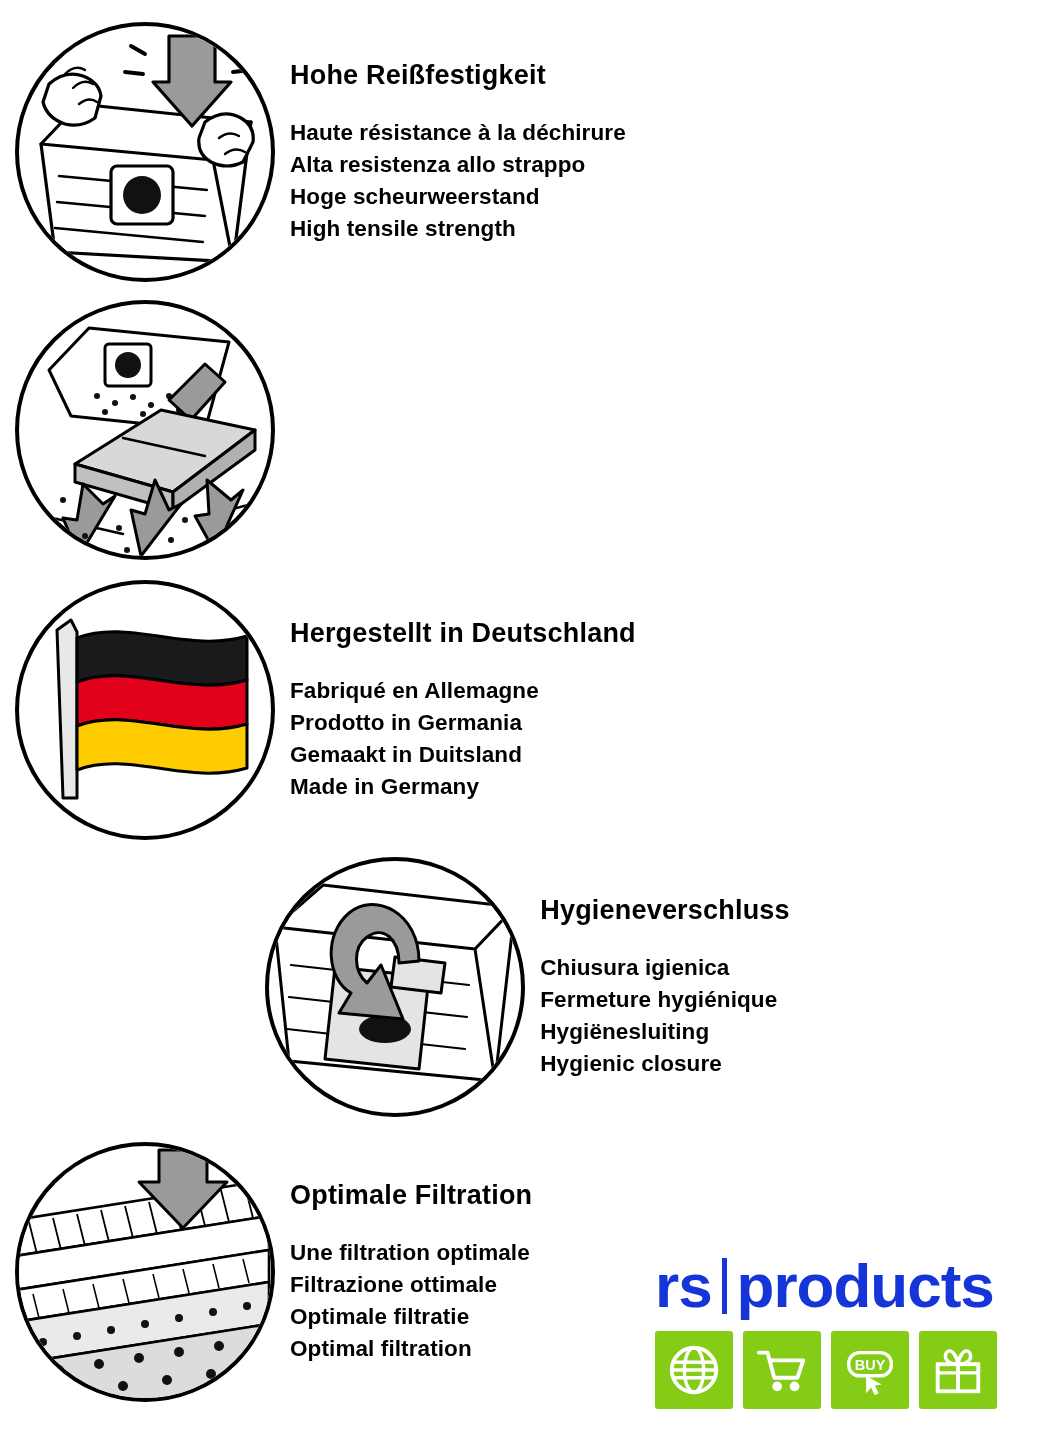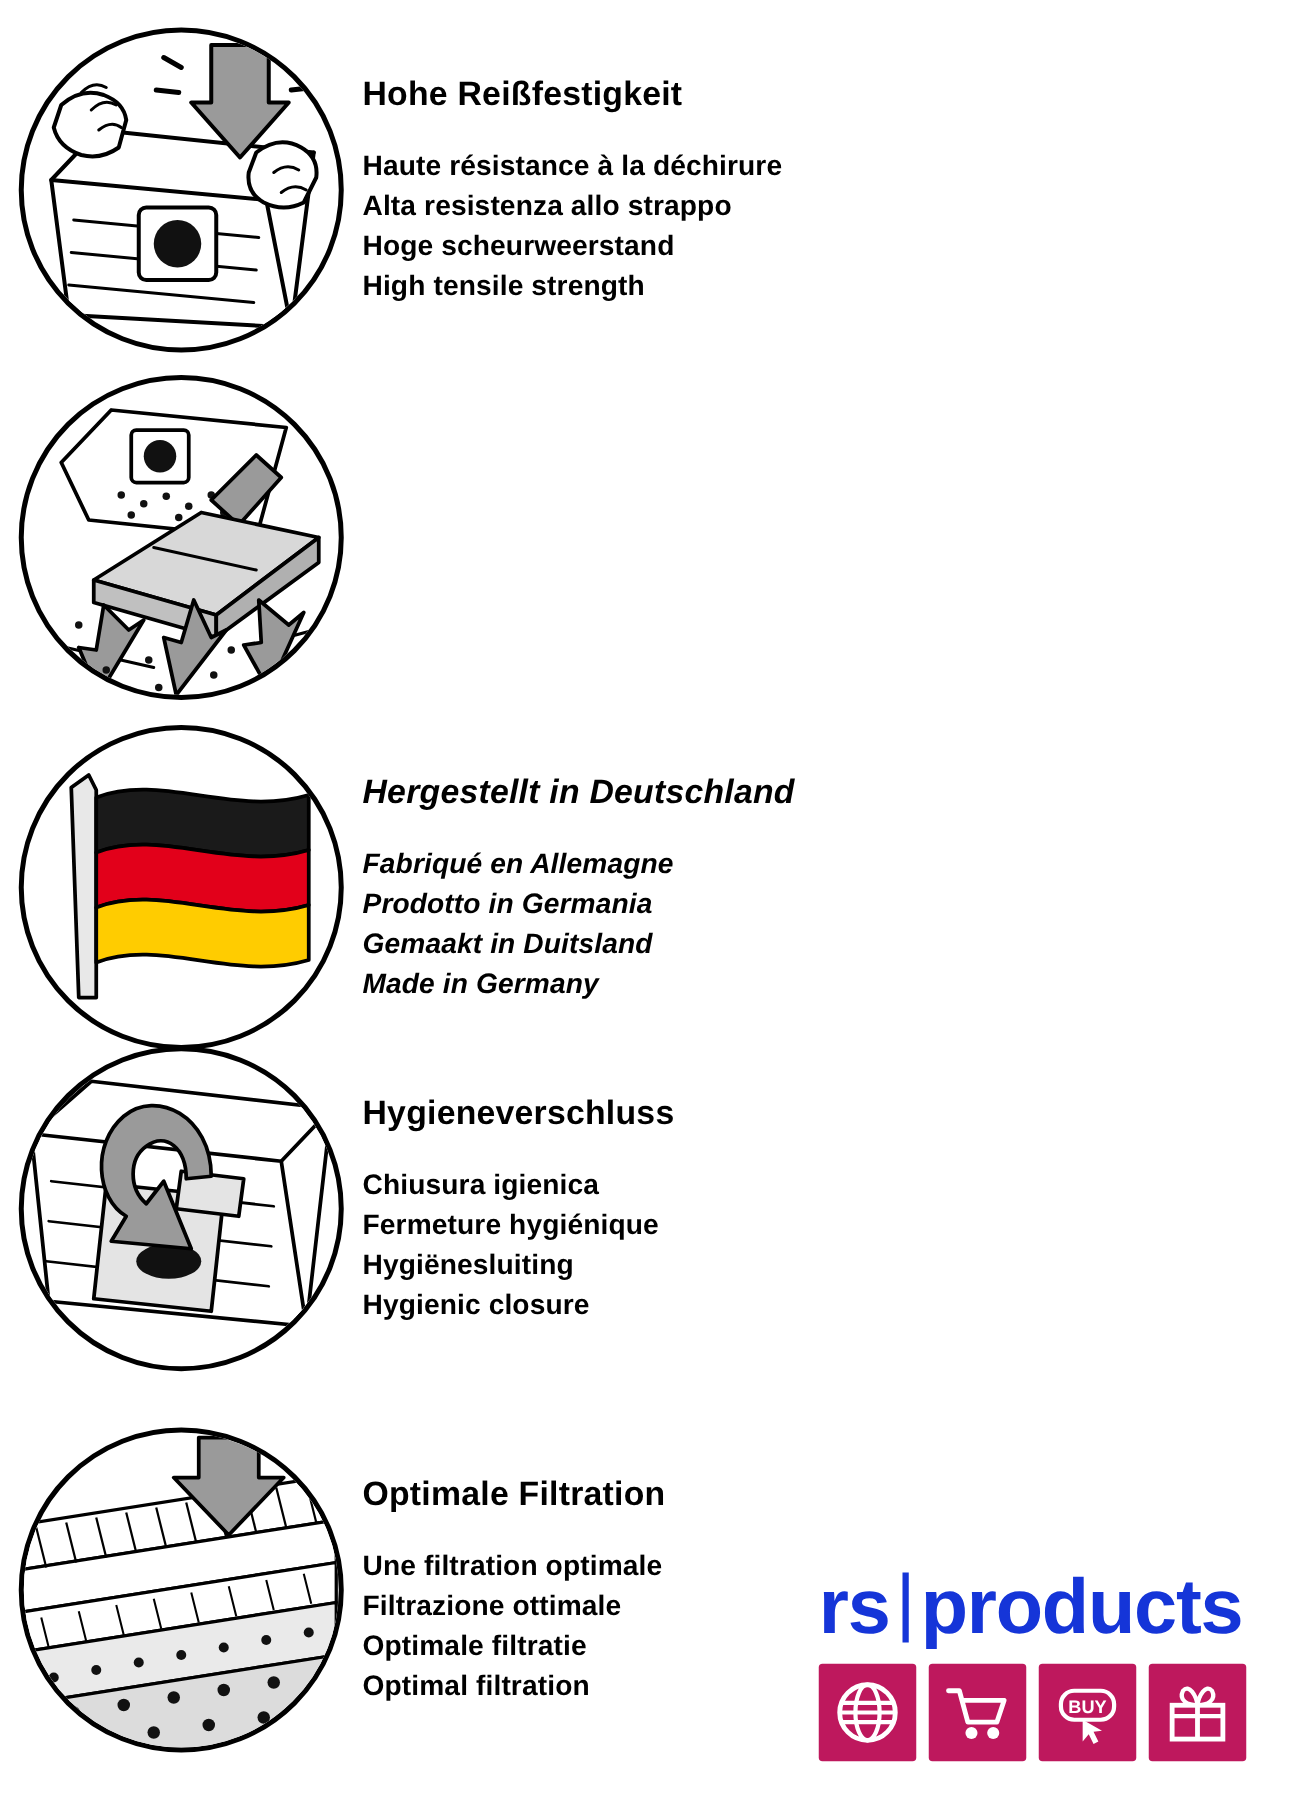--- a/index.html
+++ b/index.html
@@ -54,22 +54,22 @@
   }
   .t-line {
     font-size: 22.5px;
     font-weight: bold;
     line-height: 1.42;
     letter-spacing: 0.1px;
   }
   
   #f1 { top: 22px; }
   #f2 { top: 300px; }
-  #f3 { top: 580px; font-style: italic; }
-  #f4 { top: 837px; }
+  #f3 { top: 580px; }
+  #f4 { top: 857px; justify-content: center; }
   #f5 { top: 1142px; }
 
   
   .brand {
     position: absolute;
     left: 655px;
     top: 1255px;
     width: 380px;
   }
   .brand-word {
@@ -89,21 +89,21 @@
     margin: 0 10px;
   }
   .brand-icons {
     margin-top: 14px;
     display: flex;
     gap: 10px;
   }
   .brand-icon {
     width: 78px;
     height: 78px;
-    background: #be185d;
+    background: #84cc16;
     border-radius: 3px;
     display: flex;
     align-items: center;
     justify-content: center;
   }
   svg { display: block; }
 </style>
 </head>
 <body>
 

